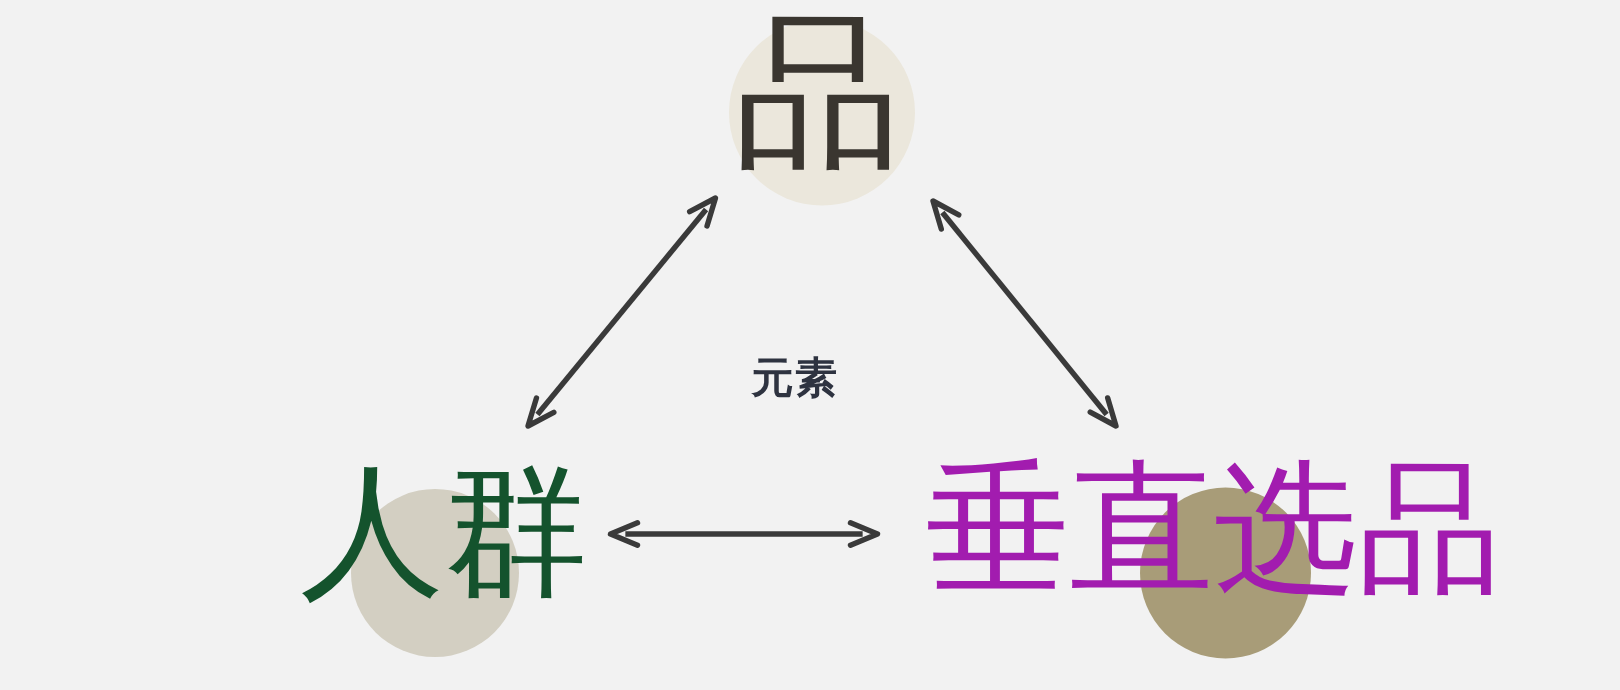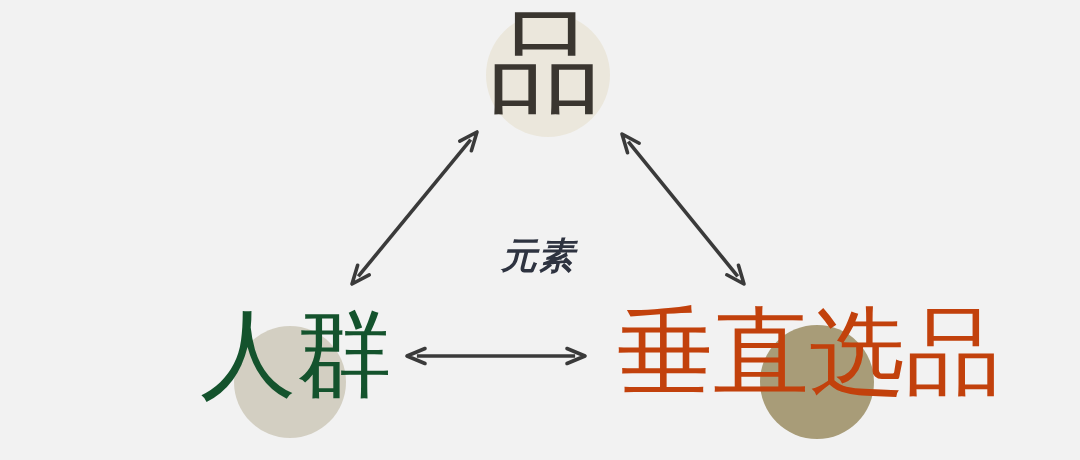--- a/index.html
+++ b/index.html
@@ -49,29 +49,28 @@
   }
   #node-right-label {
     left: 617px;
     top: 304px;
     font-size: 96px;
   }
   #center-label {
     position: absolute;
     left: 501px;
     top: 238px;
-    font-size: 36px;
+    font-size: 28px;
     font-weight: bold;
     color: #2e3340;
     line-height: 1;
     white-space: nowrap;
     letter-spacing: 1px;
     font-family: "DejaVu Sans", "Liberation Sans", sans-serif;
     z-index: 4;
-    font-style: italic;
   }
 </style>
 </head>
 <body>
 
 <div id="diagram-root" style="background: rgb(242, 242, 242);">
 
   <svg class="canvas-svg" viewBox="0 0 1080 460" xmlns="http://www.w3.org/2000/svg">
 
     <circle id="circle-top" cx="548" cy="75" r="62" fill="#ebe7dc"></circle>
@@ -94,17 +93,17 @@
       <line class="shaft" x1="416.9" y1="356" x2="575.1" y2="356" stroke="#3a3a3a" stroke-width="3.6" stroke-linecap="butt"></line>
       <polyline class="head head-a" points="425,363.5 407,356 425,348.5" fill="none" stroke="#3a3a3a" stroke-width="3.6" stroke-linecap="round" stroke-linejoin="round"></polyline>
       <polyline class="head head-b" points="567,348.5 585,356 567,363.5" fill="none" stroke="#3a3a3a" stroke-width="3.6" stroke-linecap="round" stroke-linejoin="round"></polyline>
     </g>
   </svg>
 
   <div class="node" id="node-top-label" style="color: rgb(58, 54, 48);">品</div>
 
   <div class="node" id="node-left-label" style="color: #14532d;">人群</div>
 
-  <div class="node" id="node-right-label" style="color: #c2410c; text-align: right;">垂直选品</div>
+  <div class="node" id="node-right-label" style="color: #a21caf; text-align: right;">垂直选品</div>
 
   <div id="center-label" style="color: rgb(46, 51, 64);">元素</div>
 
 </div>
 
 </body></html>

